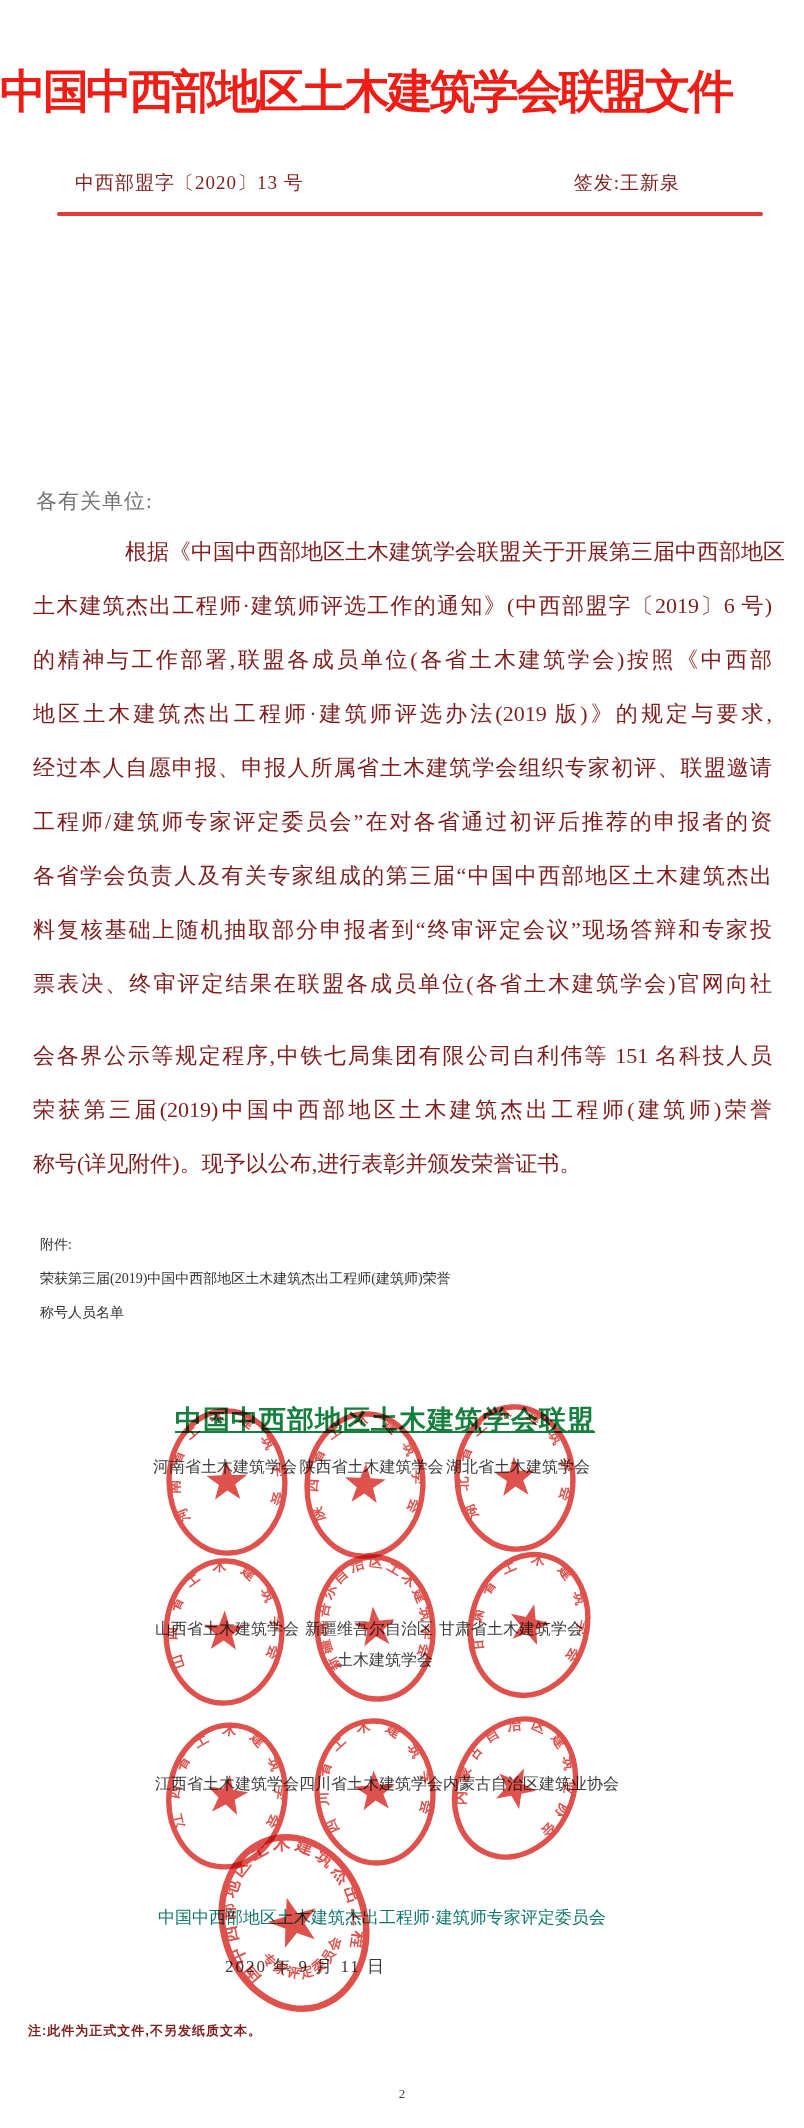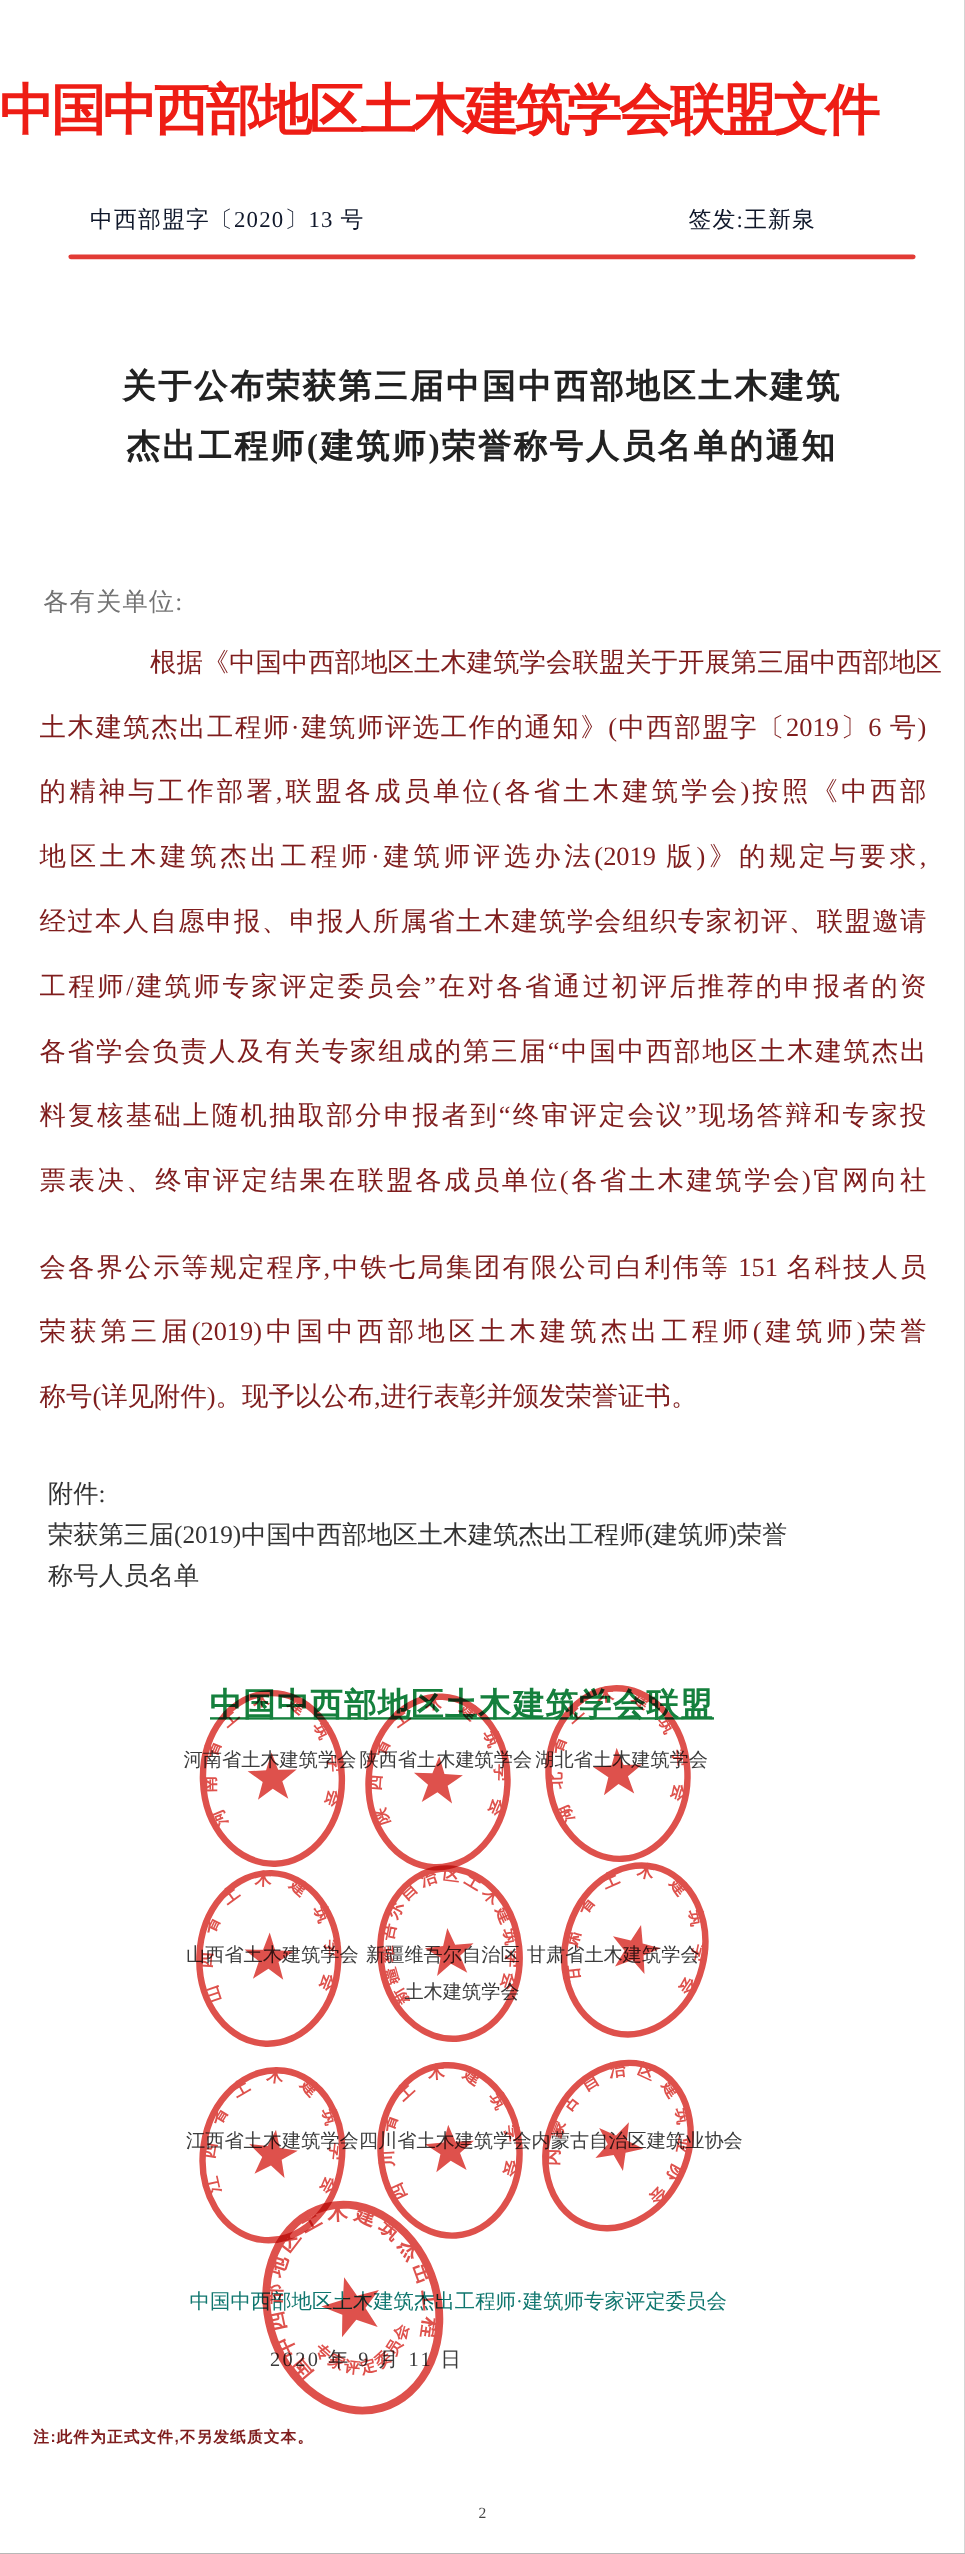--- a/index.html
+++ b/index.html
@@ -11,21 +11,21 @@
   }
   
   .red-title{
     position:absolute;top:56px;left:0;width:692px;height:72px;
     text-align:center;font-size:46px;line-height:72px;font-weight:bold;
     color:#ee1d15;letter-spacing:-3px;white-space:nowrap;
   }
   .docnum-row{
     position:absolute;top:170px;left:75px;width:605px;
     display:flex;justify-content:space-between;
-    font-size:19px;color:#0f172a;letter-spacing:1px;
+    font-size:19px;color:#7f1d1d;letter-spacing:1px;
   }
   .red-rule{
     position:absolute;top:212px;left:57px;width:706px;height:4px;
     background:#e23b35;border-radius:2px;
   }
   
   .subject{
     position:absolute;top:298px;left:0;width:804px;text-align:center;
     font-weight:bold;font-size:28px;line-height:50px;color:#222;
     letter-spacing:2px;
@@ -42,21 +42,21 @@
   .bline{
     height:54px;line-height:54px;
     text-align:justify;text-align-last:justify;white-space:nowrap;
   }
   .bline.indent{padding-left:92px;}
   .bline.gap{margin-top:18px;}
   .bline.endline{text-align-last:left;white-space:normal;}
   
   .attachment{
     position:absolute;top:1228px;left:40px;width:730px;
-    font-size:21px;line-height:34px;color:#333;
+    font-size:14px;line-height:34px;color:#333;
   }
   
   .alliance-title{
     position:absolute;top:1402px;left:0;width:770px;text-align:center;
     font-size:27px;font-weight:bold;color:#15803d;letter-spacing:1px;z-index:1;text-decoration:underline;
   }
   .seal-label-row{
     position:absolute;display:flex;justify-content:space-between;
     font-size:16px;color:#3c3c3c;z-index:1;white-space:nowrap;
   }
@@ -96,24 +96,20 @@
 
   <div class="red-title">中国中西部地区土木建筑学会联盟文件</div>
 
   <div class="docnum-row">
     <span>中西部盟字〔2020〕13 号</span>
     <span>签发:王新泉</span>
   </div>
 
   <div class="red-rule"></div>
 
-  <div class="subject">
-    <div>关于公布荣获第三届中国中西部地区土木建筑</div>
-    <div>杰出工程师(建筑师)荣誉称号人员名单的通知</div>
-  </div>
 
   <div class="salutation">各有关单位:</div>
 
   <div class="body-lines">
     <div class="bline indent">根据《中国中西部地区土木建筑学会联盟关于开展第三届中西部地区</div>
     <div class="bline">土木建筑杰出工程师·建筑师评选工作的通知》(中西部盟字〔2019〕6 号)</div>
     <div class="bline">的精神与工作部署,联盟各成员单位(各省土木建筑学会)按照《中西部</div>
     <div class="bline">地区土木建筑杰出工程师·建筑师评选办法(2019 版)》的规定与要求,</div>
     <div class="bline">经过本人自愿申报、申报人所属省土木建筑学会组织专家初评、联盟邀请</div>
     <div class="bline">工程师/建筑师专家评定委员会”在对各省通过初评后推荐的申报者的资</div>

